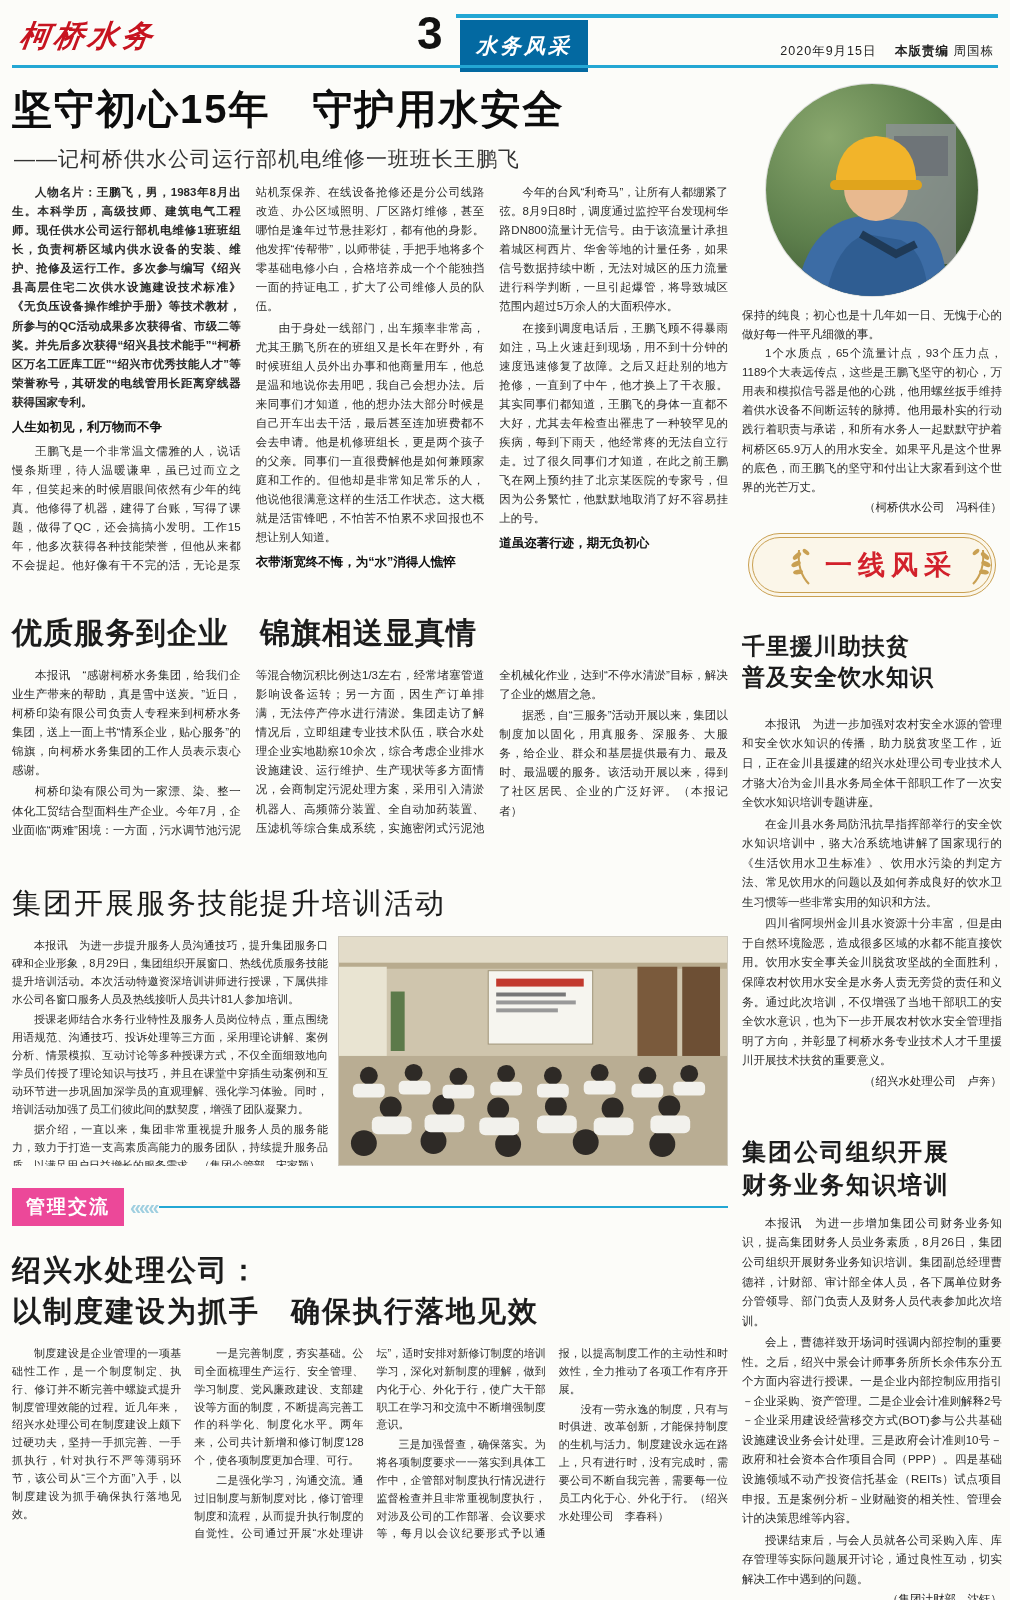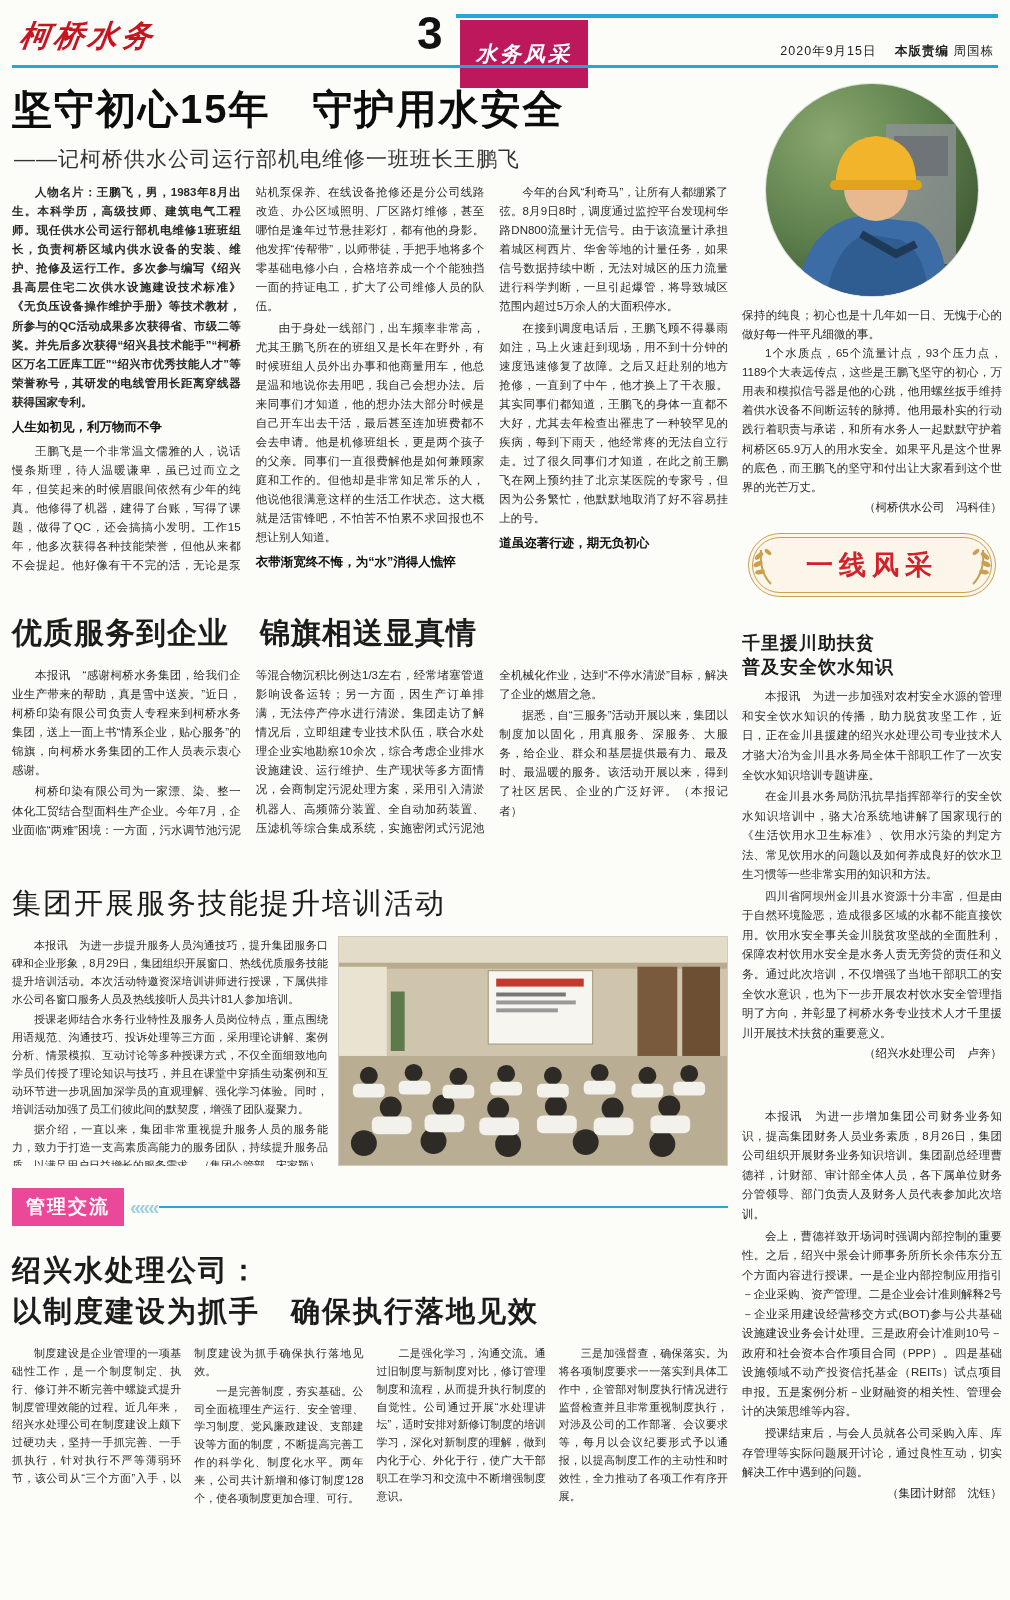--- a/index.html
+++ b/index.html
@@ -7,22 +7,22 @@
   .page {
     width:1010px; height:1600px; margin:0 auto; background:#fcfcf9;
     font-family:"Liberation Sans","DejaVu Sans",sans-serif; color:#1c1c1c;
     overflow:hidden; position:relative; padding:10px 12px 0 12px;
   }
   
   .hdr { position:relative; height:58px; }
   .masthead { position:absolute; left:8px; top:6px; font-family:"DejaVu Serif","Liberation Serif",serif;
     font-style:italic; font-weight:bold; font-size:30px; color:#c71420; transform:skewX(-8deg); letter-spacing:4px;}
   .pageno { position:absolute; left:405px; top:0px; font-size:46px; font-weight:900; color:#111; line-height:1;}
-  .secbox { position:absolute; left:448px; top:10px; background:#be185d; color:#fff; font-weight:bold;
-    font-style:italic; font-size:21px; padding:20px 16px; letter-spacing:3px;}
+  .secbox { position:absolute; left:448px; top:10px; background:#0369a1; color:#fff; font-weight:bold;
+    font-style:italic; font-size:21px; padding:12px 16px; letter-spacing:3px;}
   .hline-top { position:absolute; left:444px; right:0; top:4px; height:4px; background:#23a7d4;}
   .hline-bot { position:absolute; left:0; right:0; bottom:0; height:3px; background:#23a7d4;}
   .hdr-right { position:absolute; right:4px; bottom:8px; font-size:12.5px; color:#222; letter-spacing:1px;}
   .hdr-right b { margin-left:14px; font-weight:bold;}
   
   .main { display:grid; grid-template-columns:716px 260px; column-gap:14px; padding-top:14px;}
   .colL, .colR { min-width:0; }
   
   .a1-title { font-size:40px; font-weight:900; letter-spacing:2px; color:#0d0d0d; }
   .a1-sub { font-size:21px; color:#333; margin:8px 0 10px 2px; letter-spacing:1px;}
@@ -30,30 +30,30 @@
   .a1-body { height:408px; overflow:hidden; }
   p.para { text-indent:2em; margin-bottom:2px; }
   .subhead { font-weight:bold; text-align:left; font-size:12.5px; margin:5px 0 4px; color:#111; break-inside:avoid;}
   .lead { font-weight:bold; }
   
   .portrait-wrap { display:flex; justify-content:center; margin:2px 0 10px;}
   .portrait { width:212px; height:212px; border-radius:50%; overflow:hidden; box-shadow:0 0 0 1px #ddd;}
   .r-text { font-size:11.5px; line-height:1.66; text-align:justify; color:#2a2a2a;}
   .byline { text-align:right; font-size:11.5px; margin-top:3px; color:#222;}
   .badge-frontline { margin:18px 6px 0; background:#fbf6e9; border:1px solid #c9a052; outline:1px solid #c9a052;
-    outline-offset:-5px; border-radius:34px; padding:10px 0; display:flex; align-items:center; justify-content:space-between; gap:8px;}
+    outline-offset:-5px; border-radius:34px; padding:10px 0; display:flex; align-items:center; justify-content:flex-end; gap:8px;}
   .badge-frontline .txt { color:#d2212b; font-size:27px; font-weight:900; letter-spacing:6px;
     font-family:"DejaVu Serif","Liberation Serif",serif;}
   
   .a2 { margin-top:22px; }
   .a2-title { font-size:30px; font-weight:900; letter-spacing:1px; margin-bottom:12px;}
   .a2-body { height:198px; overflow:hidden;}
   
   .sc { margin-top:34px; }
-  .sc-title { font-size:18px; font-weight:900; line-height:1.35; letter-spacing:1px; margin-bottom:8px;}
+  .sc-title { font-size:23px; font-weight:900; line-height:1.35; letter-spacing:1px; margin-bottom:22px;}
   .sc-body { font-size:11.5px; line-height:1.7; text-align:justify; color:#2a2a2a;}
   
   .a3 { margin-top:20px; }
   .a3-title { font-size:29px; font-weight:400; letter-spacing:2px; margin-bottom:12px;}
   .a3-flex { display:flex; gap:10px; height:230px; overflow:hidden;}
   .a3-text { flex:0 0 316px; font-size:11px; line-height:1.64; text-align:justify; color:#2a2a2a; overflow:hidden;}
   .a3-photo { flex:1; border:1px solid #cfcabd; background:#d8cfbd; overflow:hidden;}
   
   .mg { margin-top:22px; display:flex; align-items:center; }
   .mg-badge { background:#ec4899; color:#fff; font-weight:900; font-size:19px; padding:6px 14px; letter-spacing:2px;}
@@ -188,20 +188,21 @@
       <div>
         <div class="a4-title">
           <div>绍兴水处理公司：</div>
           <div>以制度建设为抓手　确保执行落地见效</div>
         </div>
         <div class="a4-body">
           <p class="para">制度建设是企业管理的一项基础性工作，是一个制度制定、执行、修订并不断完善中螺旋式提升制度管理效能的过程。近几年来，绍兴水处理公司在制度建设上颇下过硬功夫，坚持一手抓完善、一手抓执行，针对执行不严等薄弱环节，该公司从“三个方面”入手，以制度建设为抓手确保执行落地见效。</p>
           <p class="para">一是完善制度，夯实基础。公司全面梳理生产运行、安全管理、学习制度、党风廉政建设、支部建设等方面的制度，不断提高完善工作的科学化、制度化水平。两年来，公司共计新增和修订制度128个，使各项制度更加合理、可行。</p>
           <p class="para">二是强化学习，沟通交流。通过旧制度与新制度对比，修订管理制度和流程，从而提升执行制度的自觉性。公司通过开展“水处理讲坛”，适时安排对新修订制度的培训学习，深化对新制度的理解，做到内化于心、外化于行，使广大干部职工在学习和交流中不断增强制度意识。</p>
           <p class="para">三是加强督查，确保落实。为将各项制度要求一一落实到具体工作中，企管部对制度执行情况进行监督检查并且非常重视制度执行，对涉及公司的工作部署、会议要求等，每月以会议纪要形式予以通报，以提高制度工作的主动性和时效性，全力推动了各项工作有序开展。</p>
+          <p class="para">没有一劳永逸的制度，只有与时俱进、改革创新，才能保持制度的生机与活力。制度建设永远在路上，只有进行时，没有完成时，需要公司不断自我完善，需要每一位员工内化于心、外化于行。（绍兴水处理公司　李春科）</p>
         </div>
       </div>
     </div>
 
     <div class="colR">
 
       <div class="portrait-wrap">
         <div class="portrait">
           <svg width="212" height="212" viewBox="0 0 212 212">
             <defs>
@@ -259,20 +260,24 @@
         </div>
         <div class="sc-body">
           <p class="para">本报讯　为进一步加强对农村安全水源的管理和安全饮水知识的传播，助力脱贫攻坚工作，近日，正在金川县援建的绍兴水处理公司专业技术人才骆大冶为金川县水务局全体干部职工作了一次安全饮水知识培训专题讲座。</p>
           <p class="para">在金川县水务局防汛抗旱指挥部举行的安全饮水知识培训中，骆大冶系统地讲解了国家现行的《生活饮用水卫生标准》、饮用水污染的判定方法、常见饮用水的问题以及如何养成良好的饮水卫生习惯等一些非常实用的知识和方法。</p>
           <p class="para">四川省阿坝州金川县水资源十分丰富，但是由于自然环境险恶，造成很多区域的水都不能直接饮用。饮用水安全事关金川脱贫攻坚战的全面胜利，保障农村饮用水安全是水务人责无旁贷的责任和义务。通过此次培训，不仅增强了当地干部职工的安全饮水意识，也为下一步开展农村饮水安全管理指明了方向，并彰显了柯桥水务专业技术人才千里援川开展技术扶贫的重要意义。</p>
         </div>
         <div class="byline">（绍兴水处理公司　卢奔）</div>
       </div>
 
       <div class="a5">
+        <div class="a5-title">
+          <div>集团公司组织开展</div>
+          <div>财务业务知识培训</div>
+        </div>
         <div class="a5-body">
           <p class="para">本报讯　为进一步增加集团公司财务业务知识，提高集团财务人员业务素质，8月26日，集团公司组织开展财务业务知识培训。集团副总经理曹德祥，计财部、审计部全体人员，各下属单位财务分管领导、部门负责人及财务人员代表参加此次培训。</p>
           <p class="para">会上，曹德祥致开场词时强调内部控制的重要性。之后，绍兴中景会计师事务所所长余伟东分五个方面内容进行授课。一是企业内部控制应用指引－企业采购、资产管理。二是企业会计准则解释2号－企业采用建设经营移交方式(BOT)参与公共基础设施建设业务会计处理。三是政府会计准则10号－政府和社会资本合作项目合同（PPP）。四是基础设施领域不动产投资信托基金（REITs）试点项目申报。五是案例分析－业财融资的相关性、管理会计的决策思维等内容。</p>
           <p class="para">授课结束后，与会人员就各公司采购入库、库存管理等实际问题展开讨论，通过良性互动，切实解决工作中遇到的问题。</p>
         </div>
         <div class="byline">（集团计财部　沈钰）</div>
       </div>
 
     </div>
   </div>

